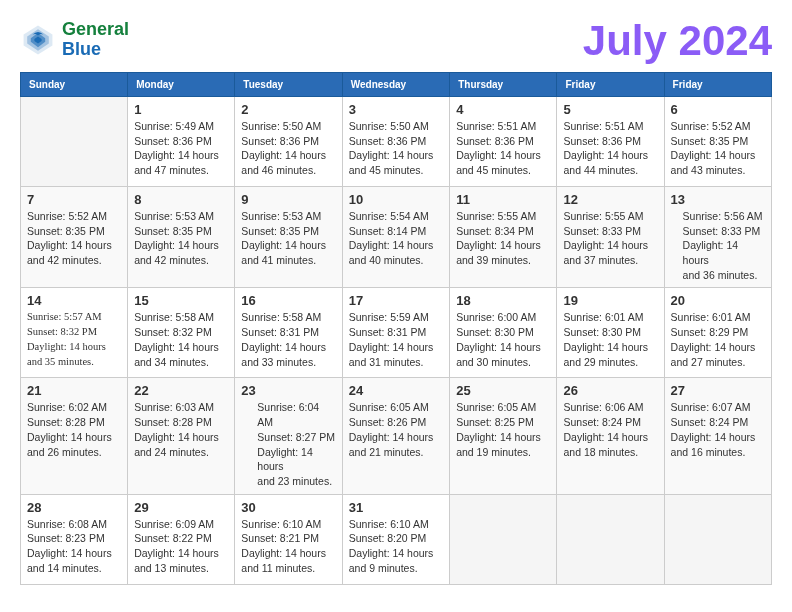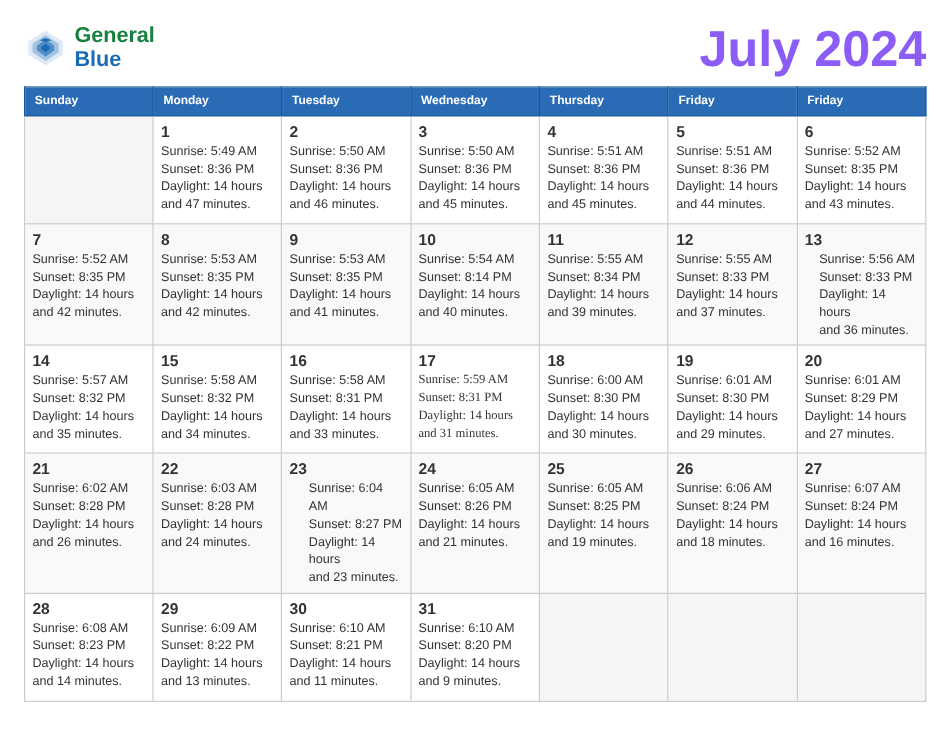--- a/index.html
+++ b/index.html
@@ -223,42 +223,42 @@
           <span class="day-number">13</span>
           <div class="day-info" style="white-space: pre-line; margin-left: 12px;">Sunrise: 5:56 AM
 Sunset: 8:33 PM
 Daylight: 14 hours
 and 36 minutes.</div>
         </td>
       </tr>
       <tr>
         <td>
           <span class="day-number">14</span>
-          <div class="day-info" style="white-space: pre-line;">Sunrise: 5:57 AM
+          <div class="day-info" style="white-space: pre-line; font-family: Liberation Serif, serif;">Sunrise: 5:57 AM
 Sunset: 8:32 PM
 Daylight: 14 hours
 and 35 minutes.</div>
         </td>
         <td>
           <span class="day-number">15</span>
           <div class="day-info" style="white-space: pre-line;">Sunrise: 5:58 AM
 Sunset: 8:32 PM
 Daylight: 14 hours
 and 34 minutes.</div>
         </td>
         <td>
           <span class="day-number">16</span>
           <div class="day-info" style="white-space: pre-line;">Sunrise: 5:58 AM
 Sunset: 8:31 PM
 Daylight: 14 hours
 and 33 minutes.</div>
         </td>
         <td>
           <span class="day-number">17</span>
-          <div class="day-info" style="white-space: pre-line; font-family: Liberation Serif, serif;">Sunrise: 5:59 AM
+          <div class="day-info" style="white-space: pre-line;">Sunrise: 5:59 AM
 Sunset: 8:31 PM
 Daylight: 14 hours
 and 31 minutes.</div>
         </td>
         <td>
           <span class="day-number">18</span>
           <div class="day-info" style="white-space: pre-line;">Sunrise: 6:00 AM
 Sunset: 8:30 PM
 Daylight: 14 hours
 and 30 minutes.</div>

